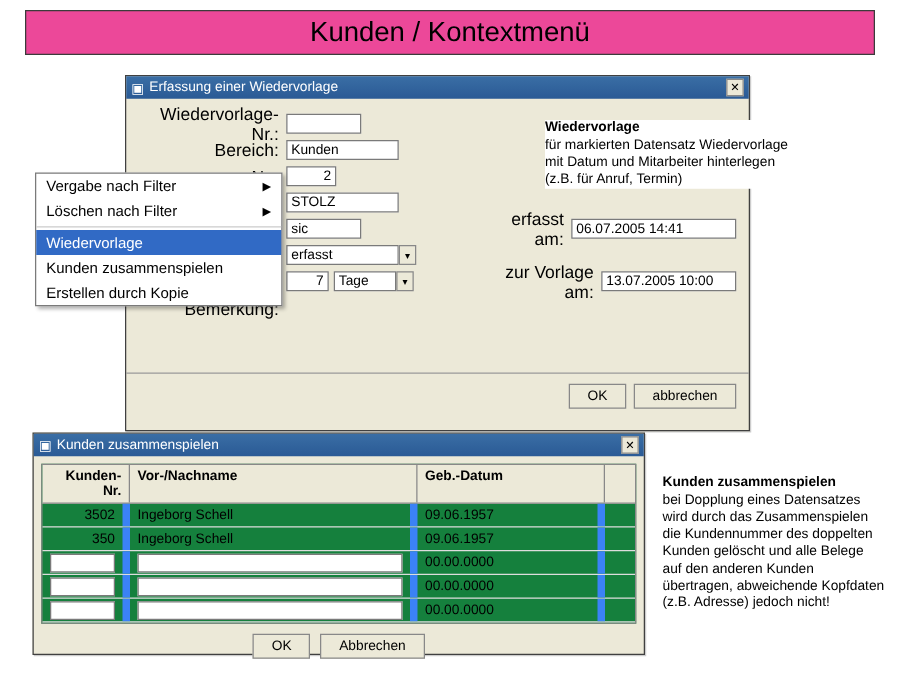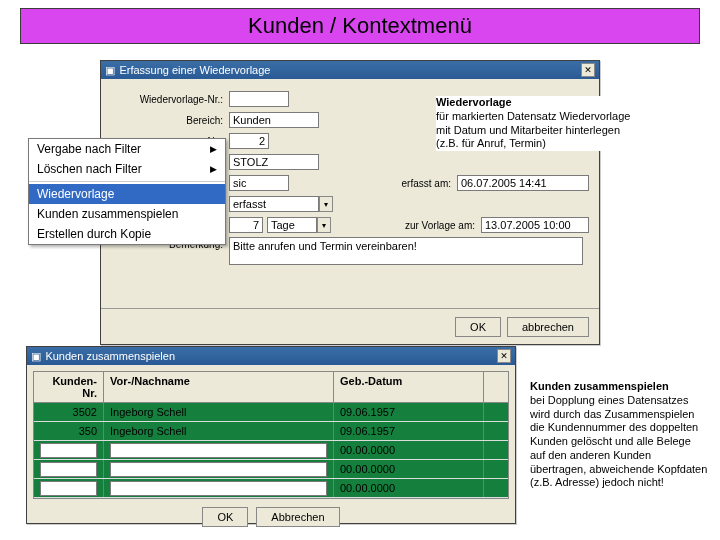--- a/index.html
+++ b/index.html
@@ -10,21 +10,21 @@
     font-family: Arial, sans-serif;
     font-size: 11px;
     background: #fff;
     position: relative;
     overflow: hidden;
   }
   .slide-title {
     position: absolute;
     left: 20px; top: 8px;
     width: 680px; height: 36px;
-    background: #d946ef;
+    background: #ec4899;
     border: 1px solid #3b3b3b;
     display: flex;
     align-items: center;
     justify-content: center;
     font-size: 22px;
     font-family: Arial, sans-serif;
     color: #000;
   }
   
   .dlg {
@@ -46,21 +46,21 @@
   .close-x {
     margin-left: auto;
     width: 14px; height: 14px;
     background: #ece9d8;
     border: 1px solid #888;
     display: flex; align-items: center; justify-content: center;
     font-size: 9px; color: #000;
   }
   .dlg-body { padding: 8px 10px 6px; }
   .row { display: flex; align-items: center; margin: 3px 0; height: 18px; }
-  .lbl { width: 88px; text-align: right; padding-right: 6px; font-size: 10px; color: #000; }
+  .lbl { width: 88px; text-align: right; padding-right: 6px; font-size: 14px; color: #000; }
   .field {
     background: #fff;
     border: 1px solid #7a7a7a;
     height: 16px;
     font-size: 11px;
     padding: 0 3px;
     overflow: hidden;
     display: flex; align-items: center;
   }
   .dd-btn {
@@ -103,21 +103,21 @@
     font-size: 11px;
     line-height: 1.25;
     color: #000;
   }
   .note .nt { font-weight: bold; }
   
   .tbl { border: 1px solid #888; background: #15803d; font-size: 11px; }
   .tbl .hdr { display: flex; background: #ece9d8; border-bottom: 1px solid #888; }
   .tbl .hdr > div { padding: 3px 6px; border-right: 1px solid #888; font-weight: bold; }
   .tbl .trow { display: flex; border-bottom: 1px solid #ddd; }
-  .tbl .trow > div { padding: 2px 6px; border-right: 1px solid #3b82f6; height: 18px; display:flex; align-items:center; }
+  .tbl .trow > div { padding: 2px 6px; border-right: 6px solid #3b82f6; height: 18px; display:flex; align-items:center; }
   .cell-input {
     background: #fff;
     border: 1px solid #7a7a7a;
     height: 15px; width: 100%;
     font-size: 11px;
   }
   .col-nr { width: 70px; text-align:right; justify-content:flex-end;}
   .col-name { width: 230px; }
   .col-dat { width: 150px; }
 </style>
@@ -186,23 +186,20 @@
         </div>
       <div class="dd-btn">▾</div>
       <div style="flex:1"></div>
       <div class="lbl" style="width:90px">zur Vorlage am:</div>
       <div class="field" style="width:108px">
           <span>13.07.2005 10:00</span>
         </div>
     </div>
     <div class="row" style="height:auto;align-items:flex-start">
       <div class="lbl" style="width:118px;padding-top:2px">Bemerkung:</div>
-      <div class="field" style="width:354px;height:28px;align-items:flex-start;padding-top:2px">
-          <span>Bitte anrufen und Termin vereinbaren!</span>
-        </div>
     </div>
     <div style="height:36px"></div>
     <div style="height:1px;background:#999;margin:4px -10px"></div>
     <div style="display:flex;justify-content:flex-end;gap:6px;padding:4px 0 0">
       <div class="btn">
           <span>OK</span>
         </div>
       <div class="btn">
           <span>abbrechen</span>
         </div>

